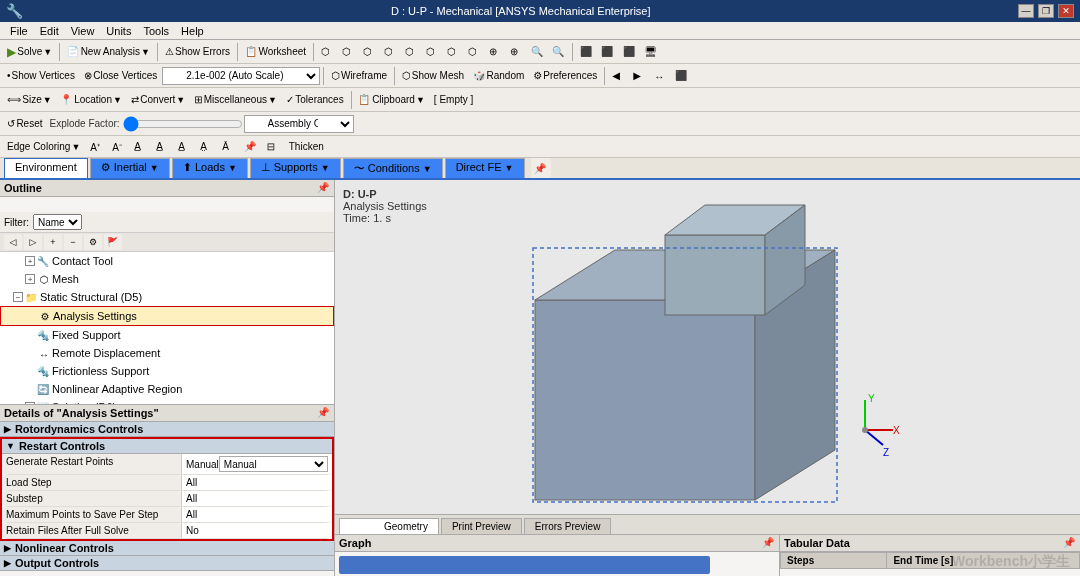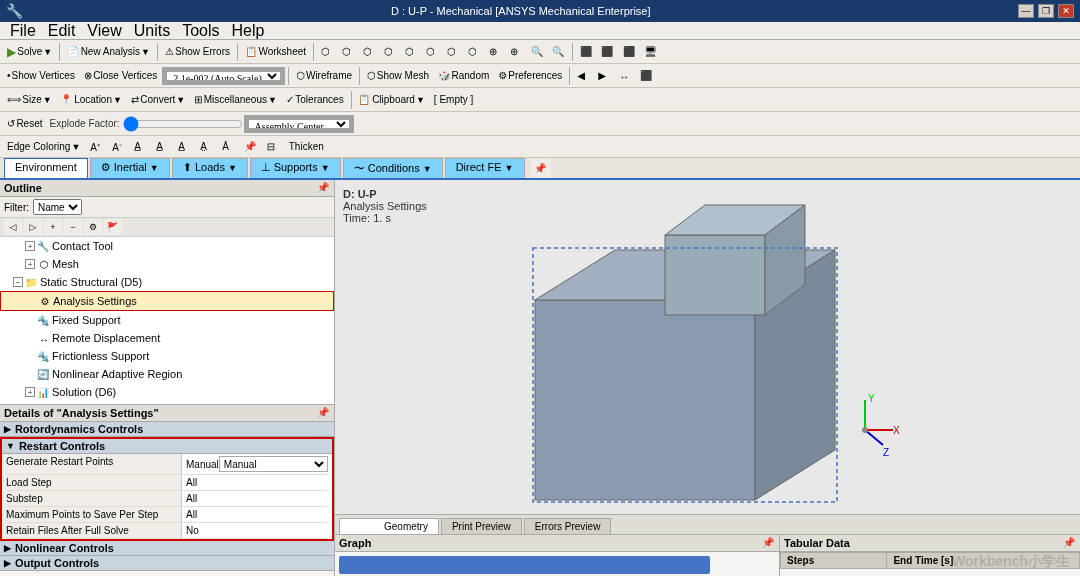--- a/index.html
+++ b/index.html
@@ -6,45 +6,45 @@
     body { font-family: 'Segoe UI', Arial, sans-serif; font-size: 11px; background: #d4d0c8; overflow: hidden; width: 1080px; height: 576px; }
     
     
     #titlebar { background: #1a3a6b; color: white; height: 22px; display: flex; align-items: center; justify-content: space-between; padding: 0 6px; font-size: 11px; }
     #titlebar-title { flex: 1; text-align: center; }
     #titlebar-controls { display: flex; gap: 4px; }
     .title-btn { width: 16px; height: 14px; background: #d4d0c8; border: 1px solid #888; font-size: 9px; display: flex; align-items: center; justify-content: center; cursor: pointer; color: #000; }
     
     
     #menubar { background: #f0ede8; height: 18px; display: flex; align-items: center; padding: 0 4px; border-bottom: 1px solid #aaa; }
-    .menu-item { padding: 1px 6px; font-size: 16px; cursor: pointer; }
+    .menu-item { padding: 1px 6px; font-size: 11px; cursor: pointer; }
     
     
     .toolbar { background: #f0ede8; height: 24px; display: flex; align-items: center; padding: 1px 3px; border-bottom: 1px solid #c8c4bc; gap: 1px; flex-wrap: nowrap; }
     .tb-btn { height: 20px; min-width: 20px; padding: 0 3px; background: #f0ede8; border: 1px solid transparent; font-size: 10px; cursor: pointer; display: flex; align-items: center; gap: 1px; white-space: nowrap; }
     .tb-sep { width: 1px; background: #aaa; height: 18px; margin: 0 2px; }
     .tb-label { font-size: 10px; color: #333; padding: 0 2px; }
-    .tb-dropdown { height: 18px; font-size: 10px; border: 5px solid #a3a3a3; background: white; padding: 0 2px; font-family: Liberation Serif, serif; }
+    .tb-dropdown { height: 18px; font-size: 10px; border: 1px solid #a3a3a3; background: white; padding: 0 19px; }
     
     
     #edgebar { background: #f0ede8; height: 22px; display: flex; align-items: center; padding: 1px 3px; border-bottom: 1px solid #c8c4bc; gap: 2px; }
     
     
     #contexttabs { background: #e8e4dc; height: 22px; display: flex; padding: 0 4px; border-bottom: 2px solid #316ac5; }
-    .ctab { padding: 2px 10px; font-size: 11px; cursor: pointer; border: 1px solid #aaa; border-bottom: none; background: #7dd3fc; margin-right: 2px; }
+    .ctab { padding: 2px 10px; font-size: 11px; cursor: pointer; border: 1px solid #aaa; border-bottom: none; background: #3b82f6; margin-right: 2px; }
     .ctab.active { background: white; border-color: #316ac5; }
     
     
     #main { display: flex; height: calc(576px - 22px - 18px - 24px - 24px - 22px - 22px); }
     
     
     #leftpanel { width: 335px; display: flex; flex-direction: column; border-right: 1px solid #aaa; background: #f5f4f2; }
     
     #outline-header { background: #e0ddd6; padding: 2px 4px; font-size: 11px; font-weight: bold; border-bottom: 1px solid #aaa; display: flex; justify-content: space-between; }
-    #filter-row { display: flex; align-items: center; padding: 2px 4px; background: #f0ede8; border-bottom: 1px solid #ccc; font-size: 10px; gap: 4px; }
+    #filter-row { display: flex; align-items: center; padding: 2px 4px; background: #f0ede8; border-bottom: 1px solid #ccc; font-size: 10px; gap: 4px; margin-top: 15px; }
     #filter-row select { font-size: 10px; height: 16px; }
     
     #outline-toolbar { display: flex; align-items: center; padding: 1px 4px; background: #e8e5e0; border-bottom: 1px solid #ccc; gap: 2px; }
     .otb-btn { width: 18px; height: 16px; font-size: 9px; background: #f0ede8; border: 1px solid transparent; cursor: pointer; display: flex; align-items: center; justify-content: center; }
     
     #outline-tree { flex: 1; overflow-y: auto; background: white; }
     .tree-item { display: flex; align-items: center; padding: 1px 0; font-size: 11px; cursor: pointer; white-space: nowrap; }
     .tree-indent { display: inline-block; width: 12px; flex-shrink: 0; }
     .tree-icon { width: 16px; height: 16px; flex-shrink: 0; display: flex; align-items: center; justify-content: center; font-size: 10px; }
     .tree-label { font-size: 11px; }

